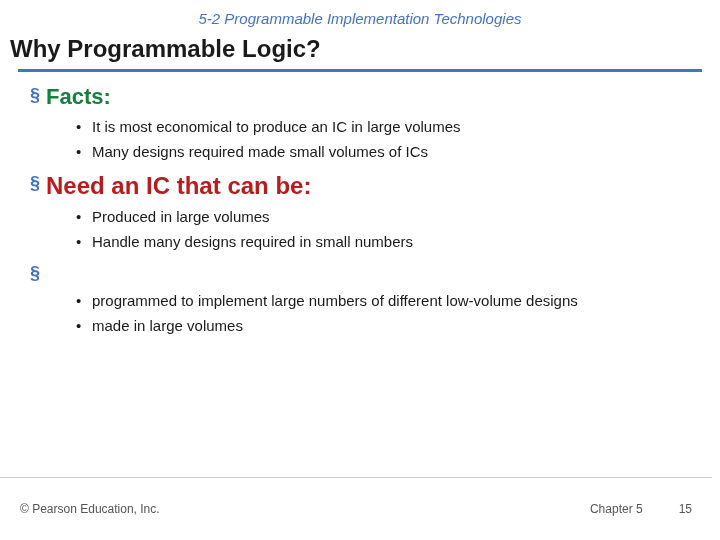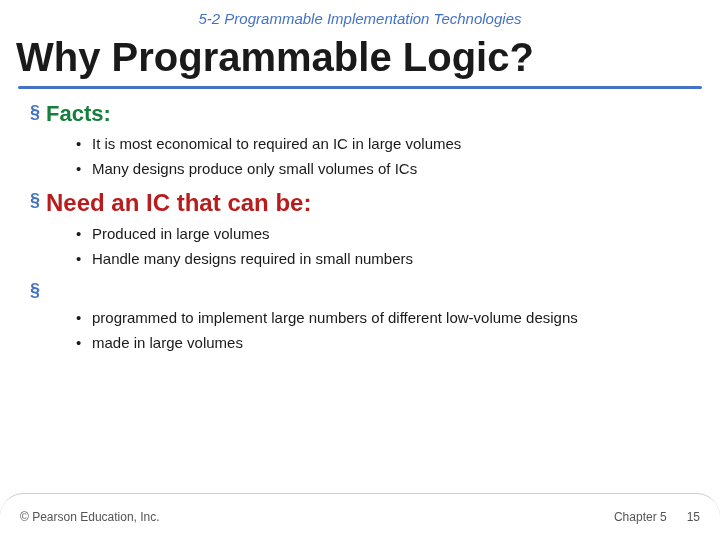--- a/index.html
+++ b/index.html
@@ -1,19 +1,18 @@
 <!DOCTYPE html>
 <html><head>
   <meta charset="utf-8">
   <style>
     * {
       margin: 0;
       padding: 0;
       box-sizing: border-box;
-      border-radius: 26px;
     }
 
     body {
       width: 720px;
       height: 540px;
       background: #ffffff;
       font-family: Arial, Helvetica, sans-serif;
       overflow: hidden;
       position: relative;
     }
@@ -32,24 +31,24 @@
     }
 
     .header-title {
       color: #4472C4;
       font-size: 15px;
       font-style: italic;
       font-weight: normal;
     }
 
     .main-title {
-      font-size: 40px;
+      font-size: 24px;
       font-weight: bold;
       color: #1a1a1a;
-      padding: 4px 16px 6px;
+      padding: 4px 10px 6px;
     }
 
     .blue-divider {
       height: 3px;
       background: #4472C4;
       margin: 0 18px 12px;
     }
 
     .content {
       padding: 0 30px;
@@ -105,36 +104,36 @@
       content: '•';
       position: absolute;
       left: 0;
       color: #1a1a1a;
     }
 
     .footer {
       position: absolute;
       bottom: 0;
       left: 0;
-      right: 0;
+      right: 8px;
       display: flex;
       justify-content: space-between;
       align-items: center;
-      padding: 16px 20px;
+      padding: 24px 20px;
       border-top: 1px solid #cccccc;
     }
 
     .footer-left {
       font-size: 12px;
       color: #555555;
     }
 
     .footer-right {
       display: flex;
-      gap: 20px;
+      gap: 36px;
       font-size: 12px;
       color: #555555;
     }
   </style>
 </head>
 <body>
 
 <div class="slide">
   <div class="header">
     <div class="header-title">5-2 Programmable Implementation Technologies</div>
@@ -144,22 +143,22 @@
   <div class="blue-divider"></div>
 
   <div class="content">
 
     <div class="section">
       <div class="section-heading">
         <span class="section-marker">§</span>
         <span class="section-label">Facts:</span>
       </div>
       <ul class="bullet-list">
-        <li>It is most economical to required an IC in large volumes</li>
-        <li>Many designs produce only small volumes of ICs</li>
+        <li>It is most economical to produce an IC in large volumes</li>
+        <li>Many designs required made small volumes of ICs</li>
       </ul>
     </div>
 
     <div class="section">
       <div class="section-heading">
         <span class="section-marker">§</span>
         <span class="section-label-large">Need an IC that can be:</span>
       </div>
       <ul class="bullet-list">
         <li>Produced in large volumes</li>

